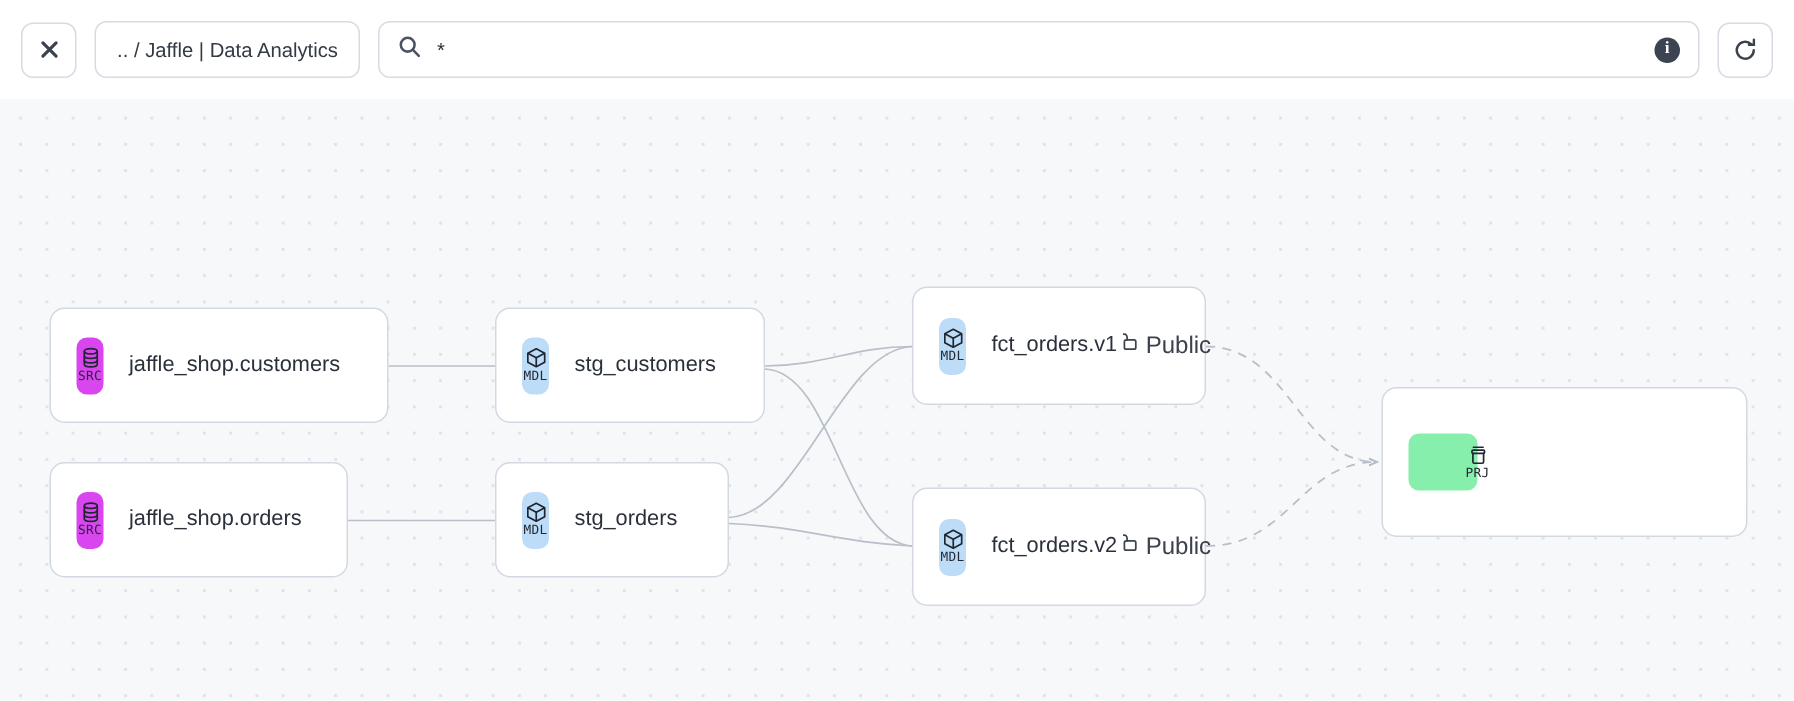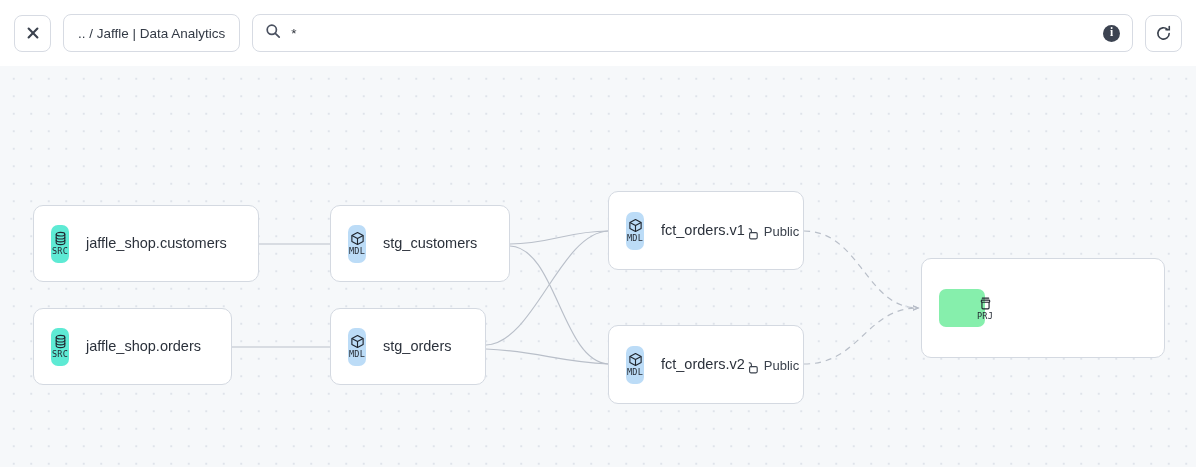--- a/index.html
+++ b/index.html
@@ -141,45 +141,45 @@
     width: 18px;
     height: 38px;
     border-radius: 7px;
     display: flex;
     flex-direction: column;
     align-items: center;
     justify-content: center;
     gap: 0px;
     color: #242a33;
   }
-  .badge-src { background: #5eead4; }
+  .badge-src { background: #d946ef; }
   .badge-mdl { background: #bcdcf7; }
   .badge-prj { background: #86efac; padding-left: 46px; }
   .badge svg { display: block; }
   .badge-label {
     font-size: 8.5px;
     letter-spacing: 0.2px;
     font-family: "DejaVu Sans Mono", monospace;
     line-height: 1;
     margin-top: 1px;
     color: #242a33;
   }
 
   .node-text { display: flex; flex-direction: row; gap: 2px; min-width: 0; }
   .node-title {
     font-size: 14.5px;
     color: #2b313b;
     white-space: nowrap;
     line-height: 1.25;
   }
   .node-sub {
-    font-size: 13px;
+    font-size: 16px;
     color: #3b424d;
     display: flex;
-    align-items: flex-end;
+    align-items: flex-start;
     gap: 5px;
     white-space: nowrap;
     line-height: 1.2;
   }
   .node-sub svg { display: block; }
   .node-eyebrow {
     font-size: 12px;
     color: #4a515c;
     white-space: nowrap;
     line-height: 1.25;

